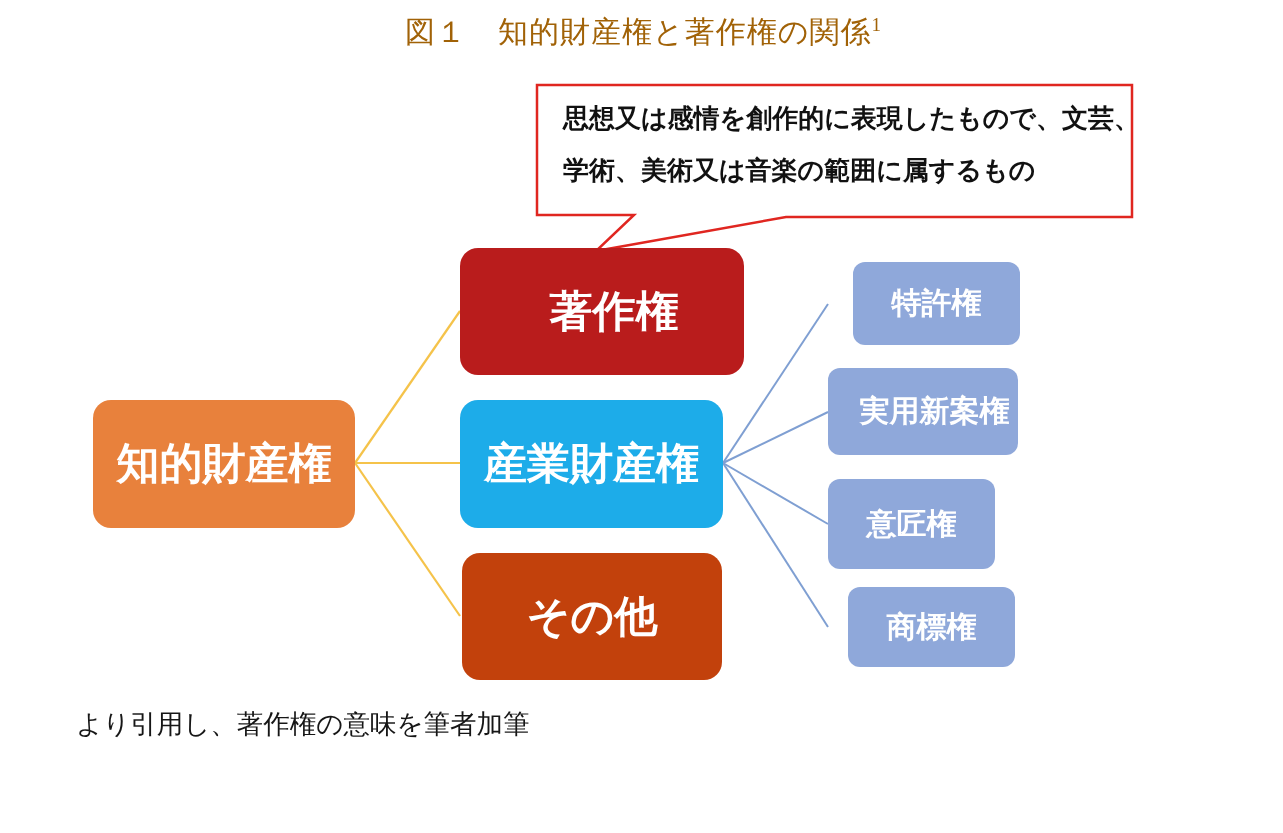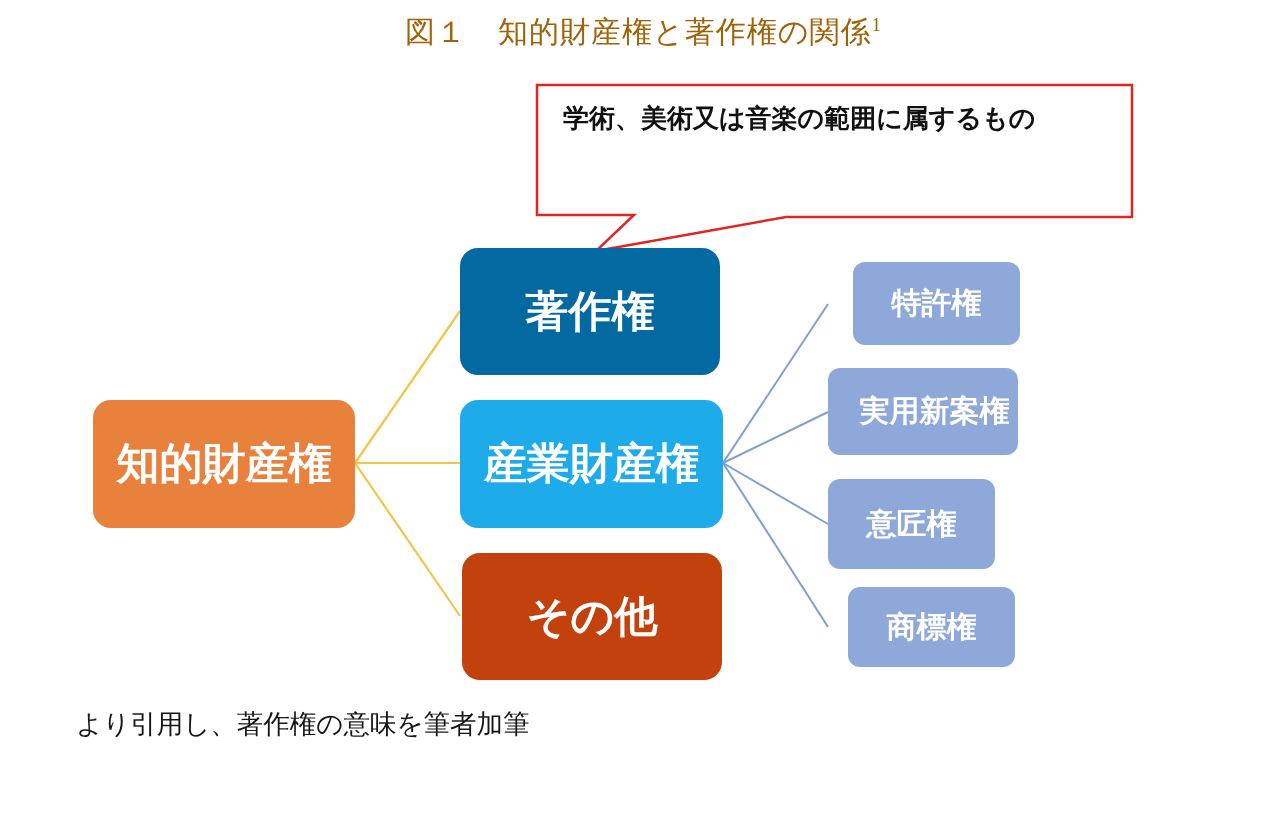--- a/index.html
+++ b/index.html
@@ -80,28 +80,29 @@
     <line x1="355" y1="463" x2="460" y2="463" stroke-width="2.2" stroke="#f5c34a"></line>
     <line x1="355" y1="463" x2="460" y2="616" stroke-width="2.2" stroke="#f5c34a"></line>
 
     <line x1="723" y1="463" x2="828" y2="304" stroke-width="2" stroke="#7f9fd2"></line>
     <line x1="723" y1="463" x2="828" y2="412" stroke-width="2" stroke="#7f9fd2"></line>
     <line x1="723" y1="463" x2="828" y2="524" stroke-width="2" stroke="#7f9fd2"></line>
     <line x1="723" y1="463" x2="828" y2="627" stroke-width="2" stroke="#7f9fd2"></line>
   </svg>
 
   <div class="callout-text">
+    <div>思想又は感情を創作的に表現したもので、文芸、</div>
     <div>学術、美術又は音楽の範囲に属するもの</div>
   </div>
 
   <div class="node n-root" style="background-color: rgb(232, 129, 60);">
     <span>知的財産権</span>
   </div>
 
-  <div class="node n-b0" style="background-color: #0369a1;">
+  <div class="node n-b0" style="background-color: #b91c1c; padding-left: 24px;">
     <span>著作権</span>
   </div>
   <div class="node n-b1" style="background-color: rgb(29, 172, 233);">
     <span>産業財産権</span>
   </div>
   <div class="node n-b2" style="background-color: #c2410c;">
     <span>その他</span>
   </div>
 
   <div class="node small n-l0" style="background-color: rgb(143, 168, 218);">

